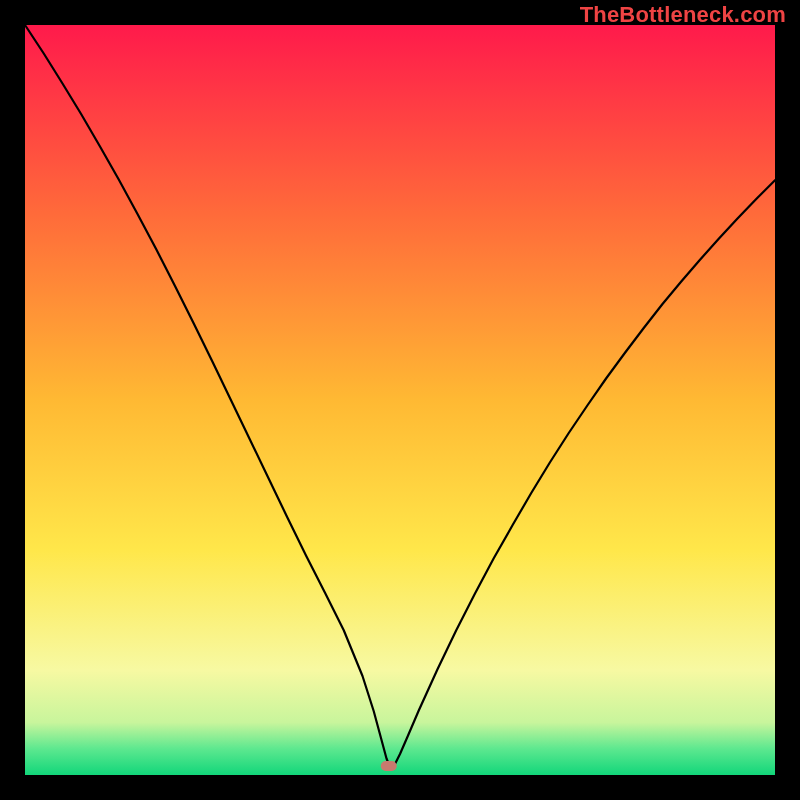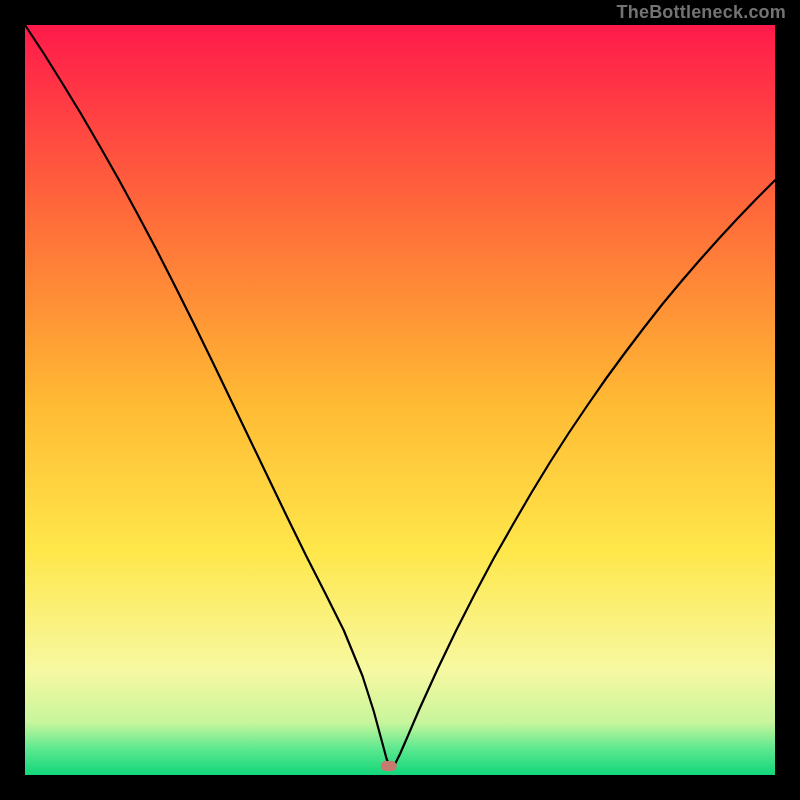--- a/index.html
+++ b/index.html
@@ -15,23 +15,23 @@
     top: 0;
     left: 0;
     width: 800px;
     height: 800px;
   }
   .watermark {
     position: absolute;
     top: 2px;
     right: 14px;
     font-family: Arial, Helvetica, sans-serif;
-    font-size: 18px;
+    font-size: 22px;
     font-weight: 600;
-    color: #737373;
+    color: #ef4444;
     letter-spacing: 0.2px;
     user-select: none;
   }
 </style>
 </head>
 <body>
 
 <svg class="frame" viewBox="0 0 800 800" xmlns="http://www.w3.org/2000/svg">
   <defs>
     <linearGradient id="bg-grad" x1="0" y1="0" x2="0" y2="1">

